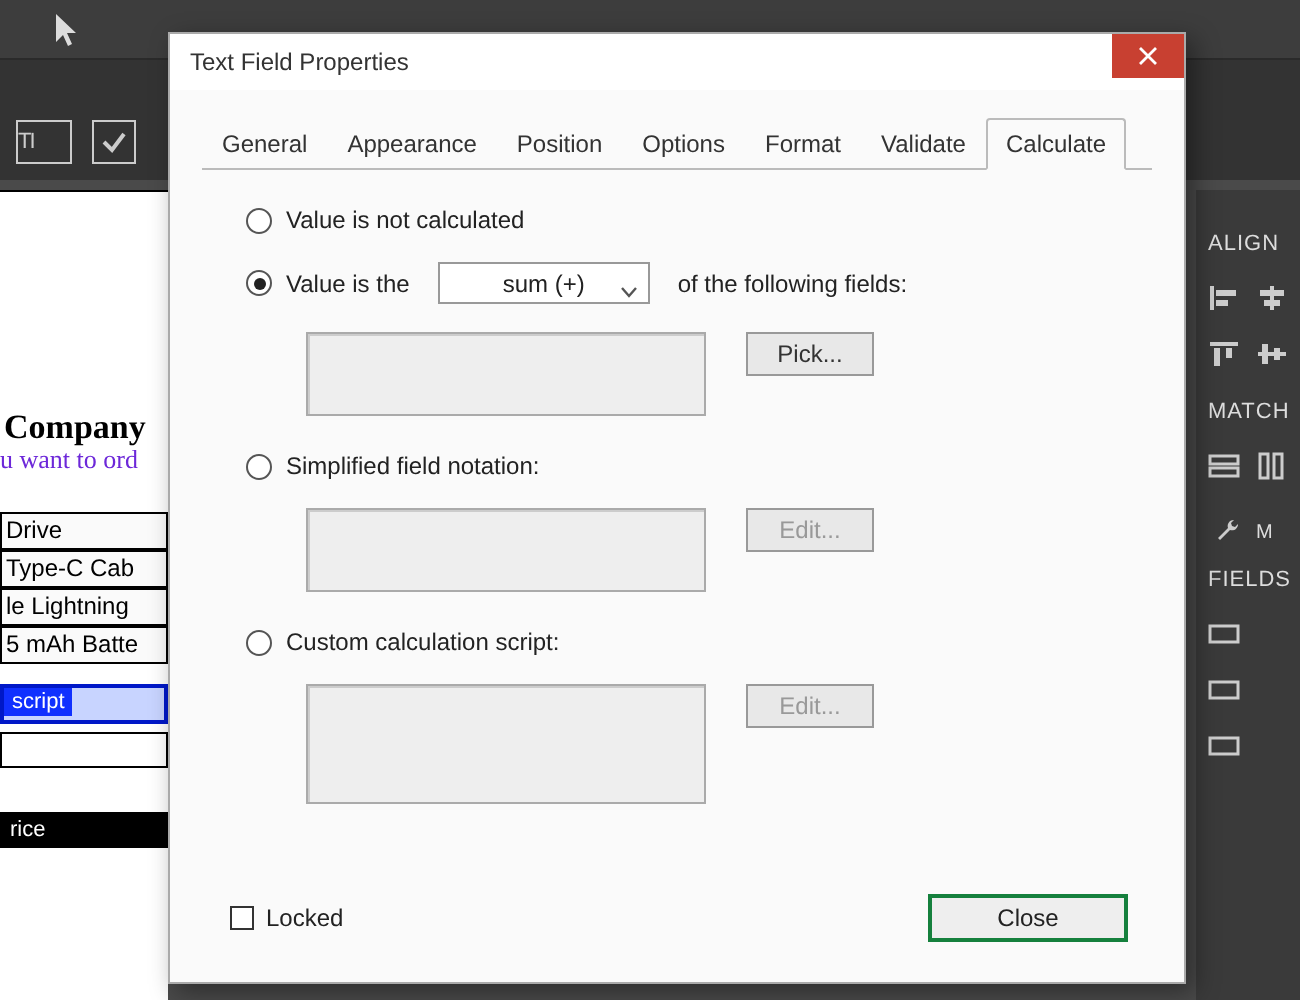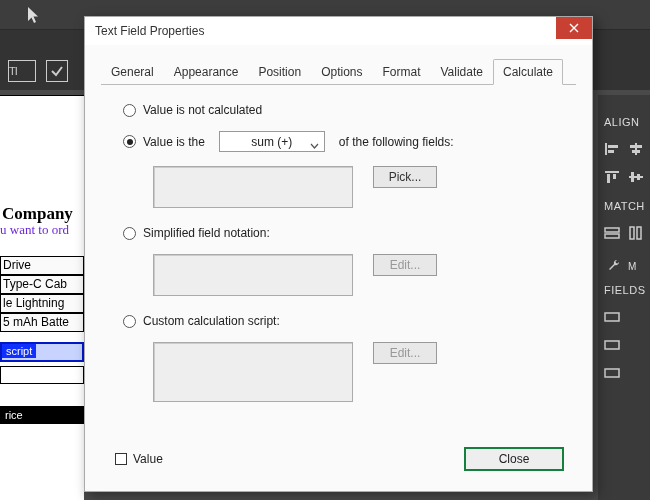--- a/index.html
+++ b/index.html
@@ -454,20 +454,20 @@
         <div class="sidebtn disabled">
             <span>Edit...</span>
           </div>
       </div>
 
     </div>
 
     <div class="bottom-row">
       <div class="lock">
         <div class="cb"></div>
-        <span>Value</span>
+        <span>Locked</span>
       </div>
       <div class="closebtn">
         <span>Close</span>
       </div>
     </div>
   </div>
 </div>
 
 </body></html>

